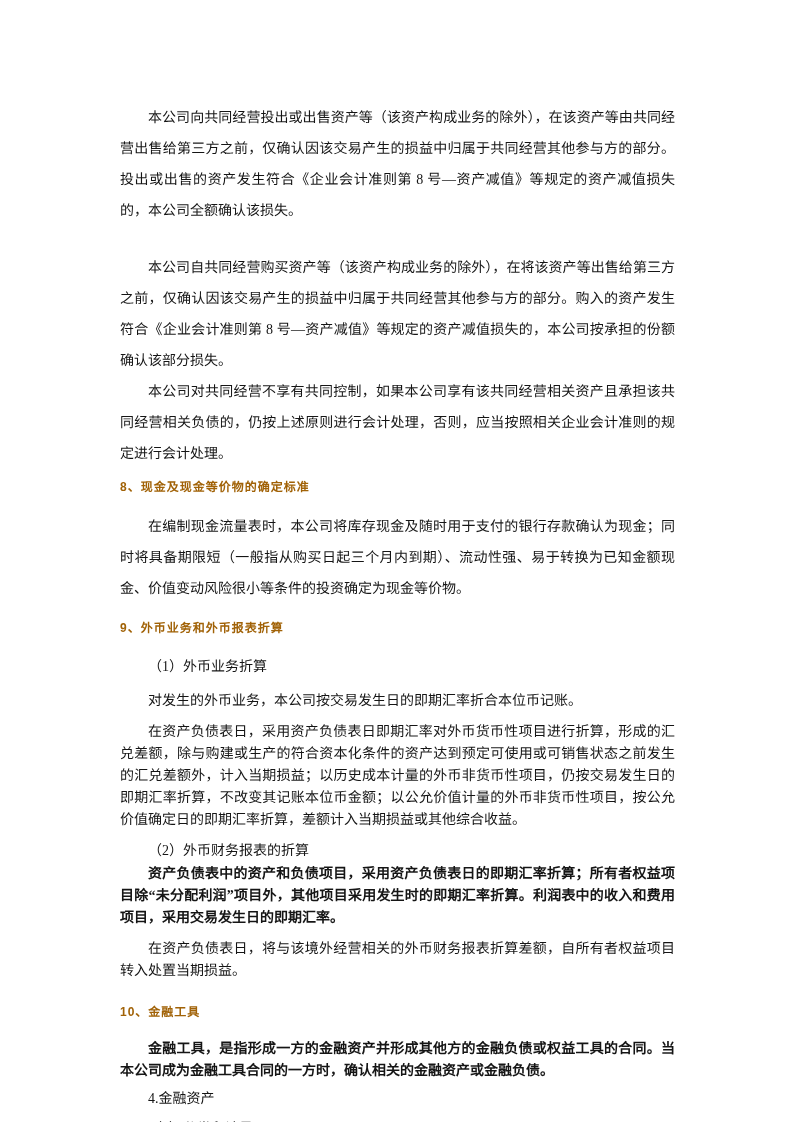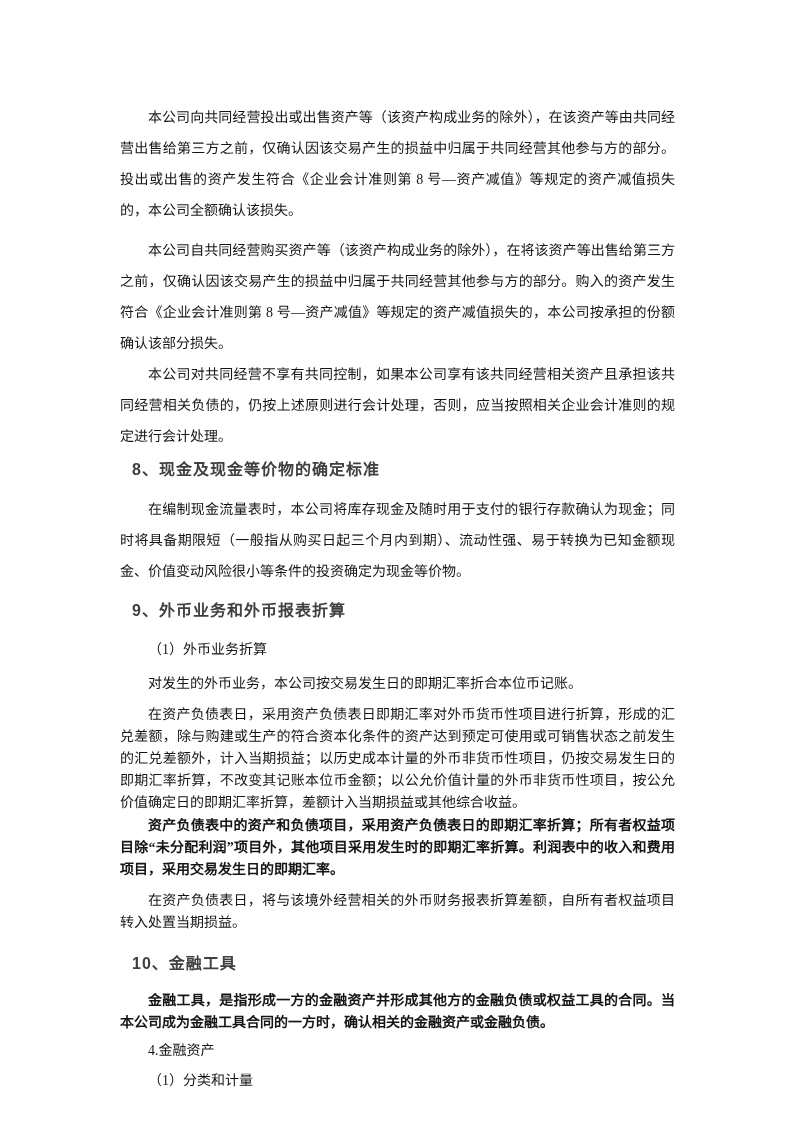--- a/index.html
+++ b/index.html
@@ -26,51 +26,52 @@
   .sub {
     font-size: 14px;
     line-height: 22px;
     text-indent: 2em;
     text-align: left;
     margin: 0;
   }
   .heading {
     font-family: "Liberation Sans", "DejaVu Sans", sans-serif;
     font-weight: bold;
-    font-size: 16px;
+    font-size: 12px;
     line-height: 24px;
     letter-spacing: 1px;
-    color: #404040;
-    margin: 12px;
+    color: #a16207;
+    margin: 0;
     text-indent: 0;
   }
 </style>
 </head>
 <body>
 
 <div class="page">
 
   <p class="para loose">本公司向共同经营投出或出售资产等（该资产构成业务的除外），在该资产等由共同经营出售给第三方之前，仅确认因该交易产生的损益中归属于共同经营其他参与方的部分。投出或出售的资产发生符合《企业会计准则第 8 号—资产减值》等规定的资产减值损失的，本公司全额确认该损失。</p>
 
-  <p class="para loose" style="margin-top:9px;">本公司自共同经营购买资产等（该资产构成业务的除外），在将该资产等出售给第三方之前，仅确认因该交易产生的损益中归属于共同经营其他参与方的部分。购入的资产发生符合《企业会计准则第 8 号—资产减值》等规定的资产减值损失的，本公司按承担的份额确认该部分损失。</p>
+  <p class="para loose" style="margin-top:26px;">本公司自共同经营购买资产等（该资产构成业务的除外），在将该资产等出售给第三方之前，仅确认因该交易产生的损益中归属于共同经营其他参与方的部分。购入的资产发生符合《企业会计准则第 8 号—资产减值》等规定的资产减值损失的，本公司按承担的份额确认该部分损失。</p>
 
   <p class="para loose">本公司对共同经营不享有共同控制，如果本公司享有该共同经营相关资产且承担该共同经营相关负债的，仍按上述原则进行会计处理，否则，应当按照相关企业会计准则的规定进行会计处理。</p>
 
   <h2 class="heading" style="margin-top:6px;">8、现金及现金等价物的确定标准</h2>
 
   <p class="para loose" style="margin-top:12px;">在编制现金流量表时，本公司将库存现金及随时用于支付的银行存款确认为现金；同时将具备期限短（一般指从购买日起三个月内到期）、流动性强、易于转换为已知金额现金、价值变动风险很小等条件的投资确定为现金等价物。</p>
 
   <h2 class="heading" style="margin-top:12px;">9、外币业务和外币报表折算</h2>
 
   <p class="sub" style="margin-top:16px;">（1）外币业务折算</p>
 
   <p class="para tight" style="margin-top:12px;">对发生的外币业务，本公司按交易发生日的即期汇率折合本位币记账。</p>
 
   <p class="para tight" style="margin-top:9px;">在资产负债表日，采用资产负债表日即期汇率对外币货币性项目进行折算，形成的汇兑差额，除与购建或生产的符合资本化条件的资产达到预定可使用或可销售状态之前发生的汇兑差额外，计入当期损益；以历史成本计量的外币非货币性项目，仍按交易发生日的即期汇率折算，不改变其记账本位币金额；以公允价值计量的外币非货币性项目，按公允价值确定日的即期汇率折算，差额计入当期损益或其他综合收益。</p>
 
+  <p class="sub" style="margin-top:9px;">（2）外币财务报表的折算</p>
 
   <p class="para tight" style="margin-top:1px;font-weight:bold;">资产负债表中的资产和负债项目，采用资产负债表日的即期汇率折算；所有者权益项目除“未分配利润”项目外，其他项目采用发生时的即期汇率折算。利润表中的收入和费用项目，采用交易发生日的即期汇率。</p>
 
   <p class="para tight" style="margin-top:9px;">在资产负债表日，将与该境外经营相关的外币财务报表折算差额，自所有者权益项目转入处置当期损益。</p>
 
   <h2 class="heading" style="margin-top:18px;">10、金融工具</h2>
 
   <p class="para tight" style="margin-top:14px;font-weight:bold;">金融工具，是指形成一方的金融资产并形成其他方的金融负债或权益工具的合同。当本公司成为金融工具合同的一方时，确认相关的金融资产或金融负债。</p>
 
   <p class="sub" style="margin-top:6px;">4.金融资产</p>

